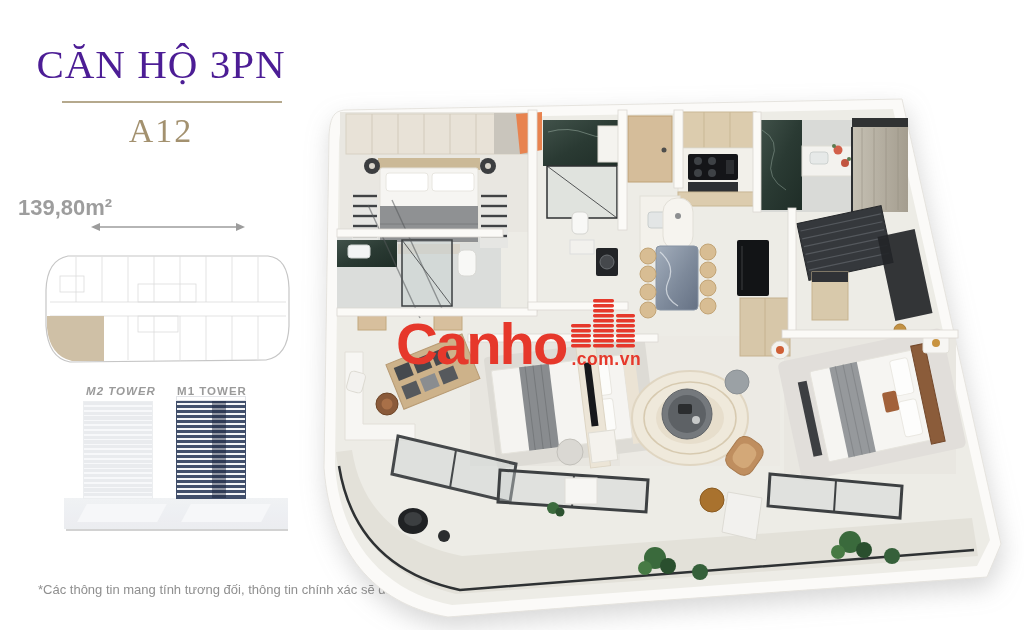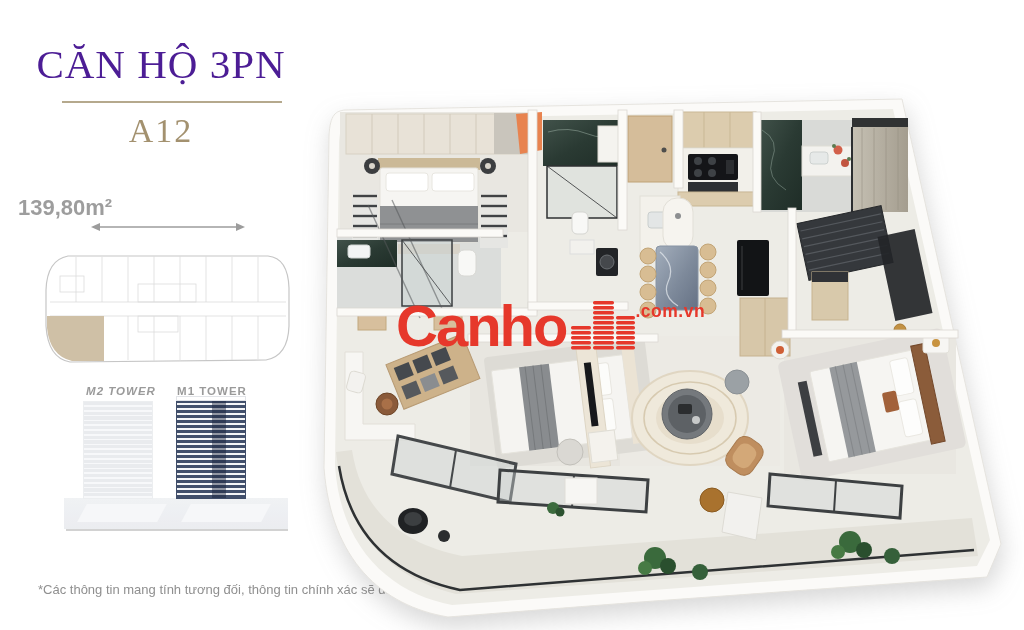--- a/index.html
+++ b/index.html
@@ -40,23 +40,23 @@
     background:#f5f6f8;transform:skewX(-28deg);}
   .ground-line{position:absolute;left:66px;top:529px;width:222px;height:2px;background:#d2d2d2;}
 
   .footer-note{position:absolute;left:38px;top:582px;width:640px;font-size:13px;color:#8f8f8f;}
 
   
   .plan-svg{position:absolute;left:0;top:0;}
   .slab{filter:drop-shadow(2px 10px 12px rgba(110,110,110,.28));}
 
   
-  .watermark{position:absolute;left:396px;top:299px;display:flex;align-items:center;z-index:5;}
+  .watermark{position:absolute;left:396px;top:299px;display:flex;align-items:flex-end;z-index:5;}
   .wm-brand{font-size:58px;font-weight:800;letter-spacing:-2px;color:#e6382b;line-height:.92;}
-  .wm-right{display:flex;flex-direction:row;align-items:flex-start;margin-left:5px;}
+  .wm-right{display:flex;flex-direction:column;align-items:flex-start;margin-left:5px;}
   .wm-suffix{font-size:17.5px;font-weight:800;color:#e6382b;letter-spacing:.5px;margin-top:0px;}
 </style>
 </head>
 <body>
 
 <div class="stage">
 
   <div class="panel-title">CĂN HỘ 3PN</div>
   <div class="title-rule"></div>
   <div class="unit-code">A12</div>

